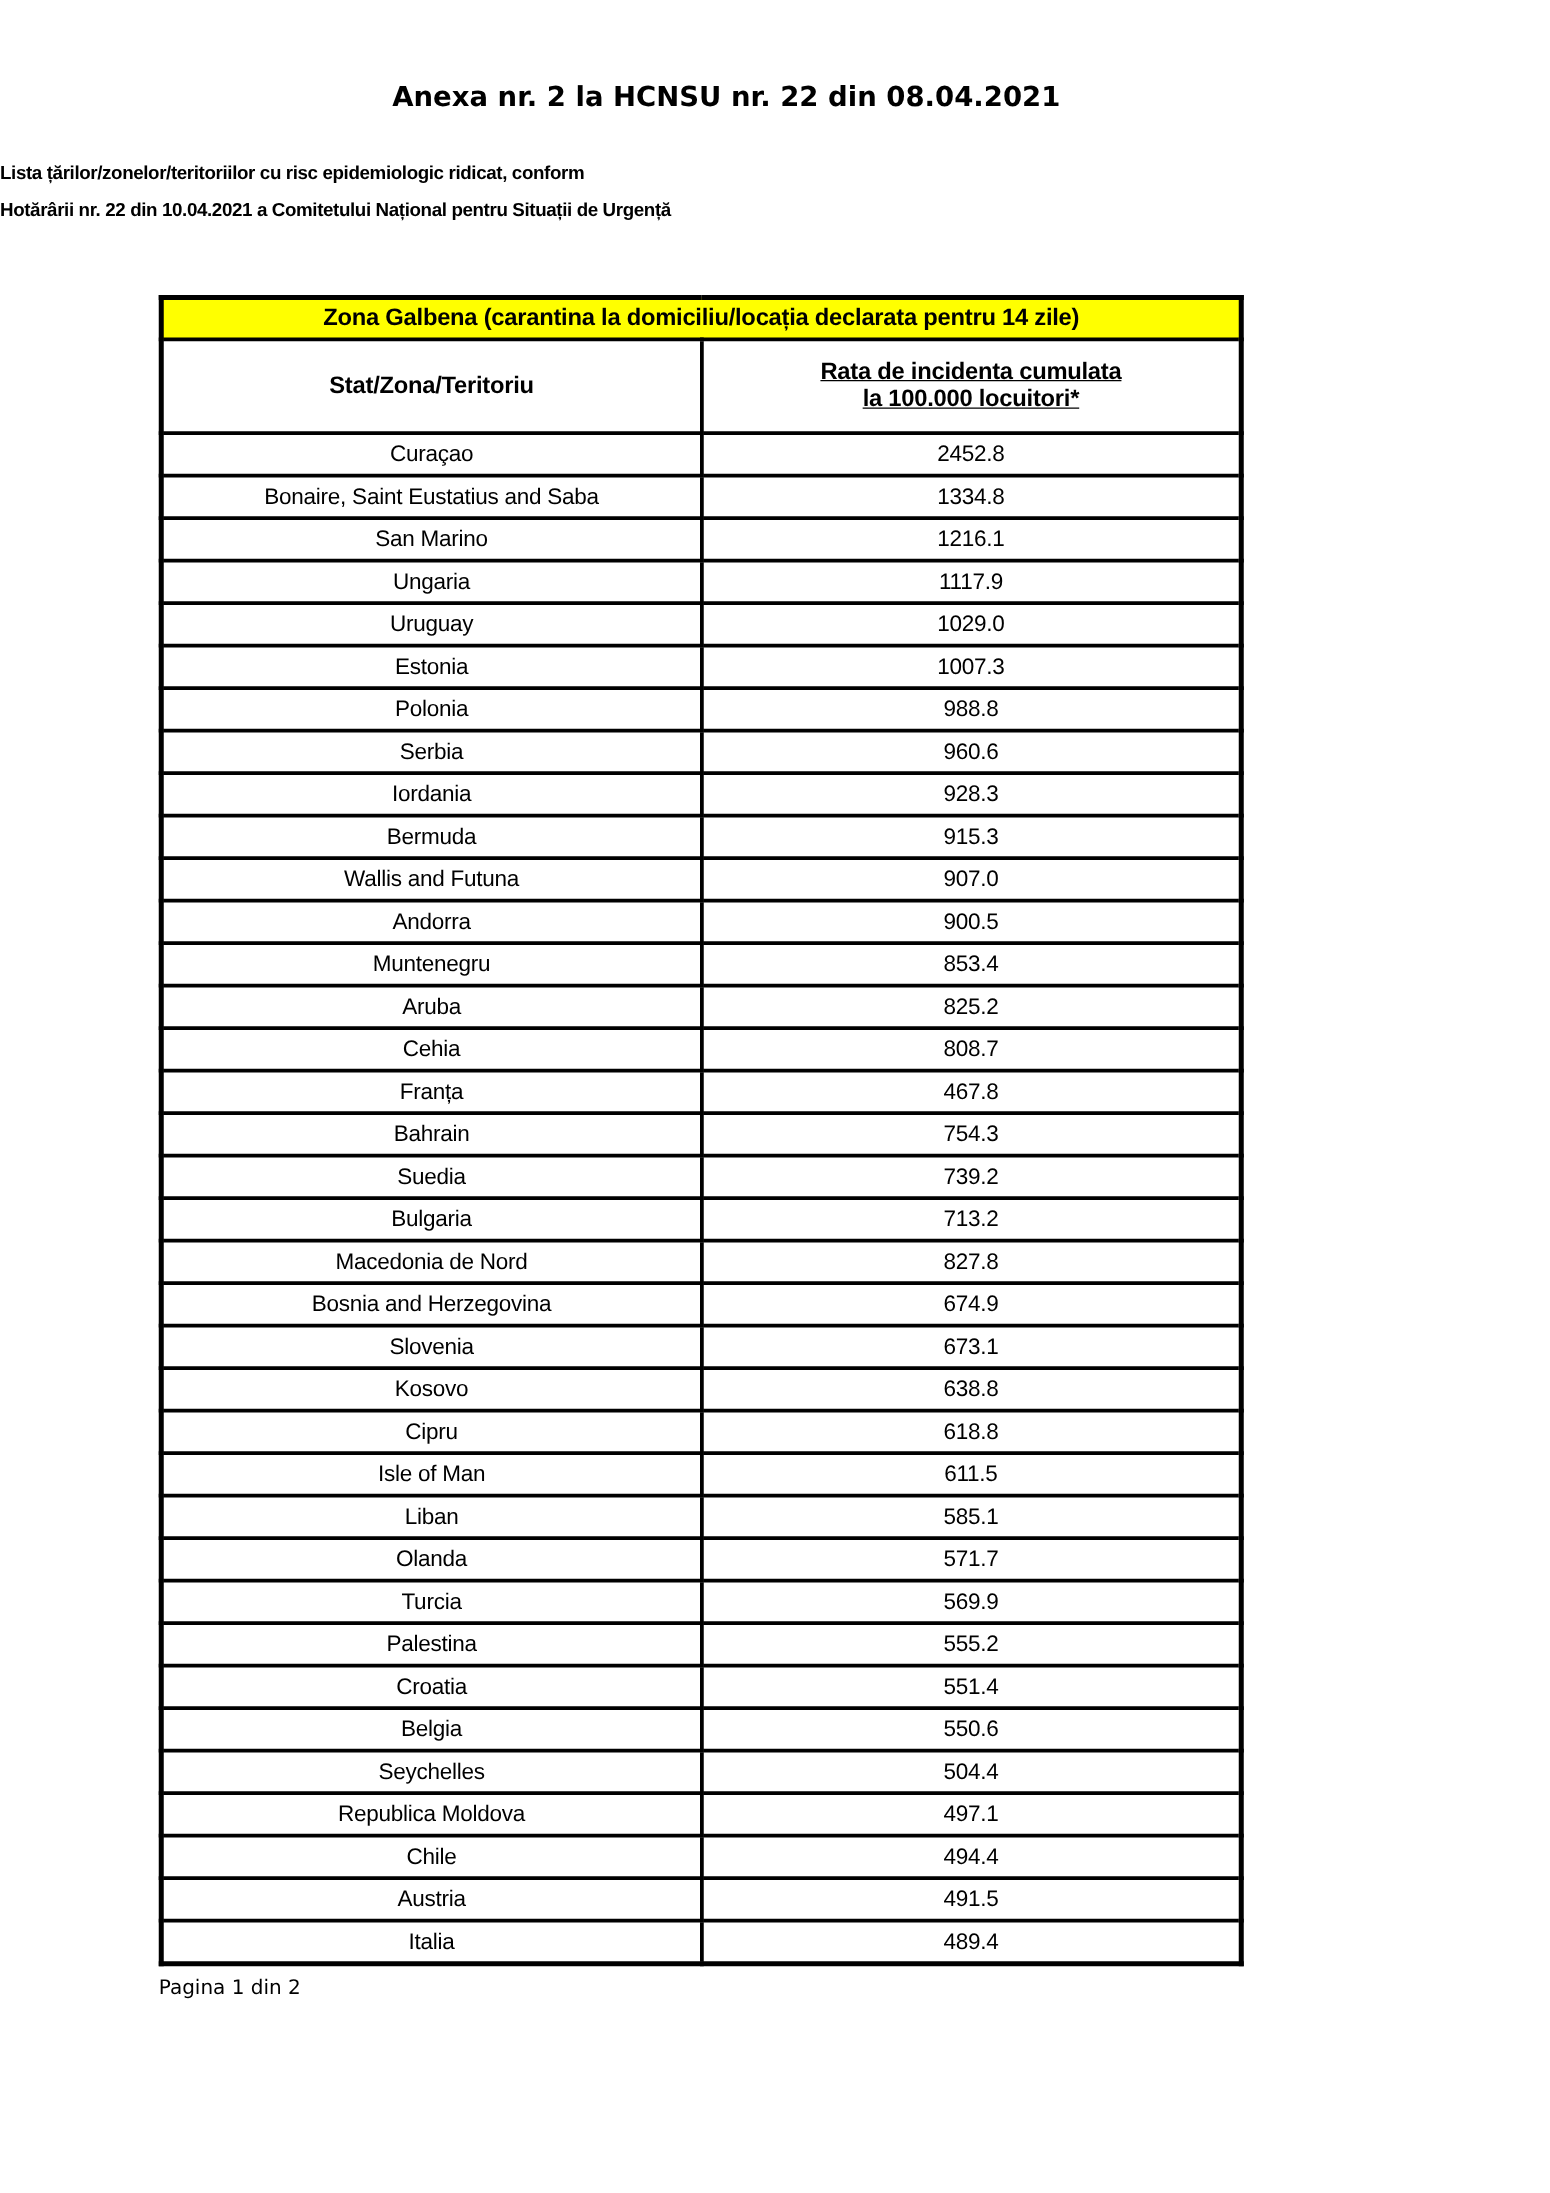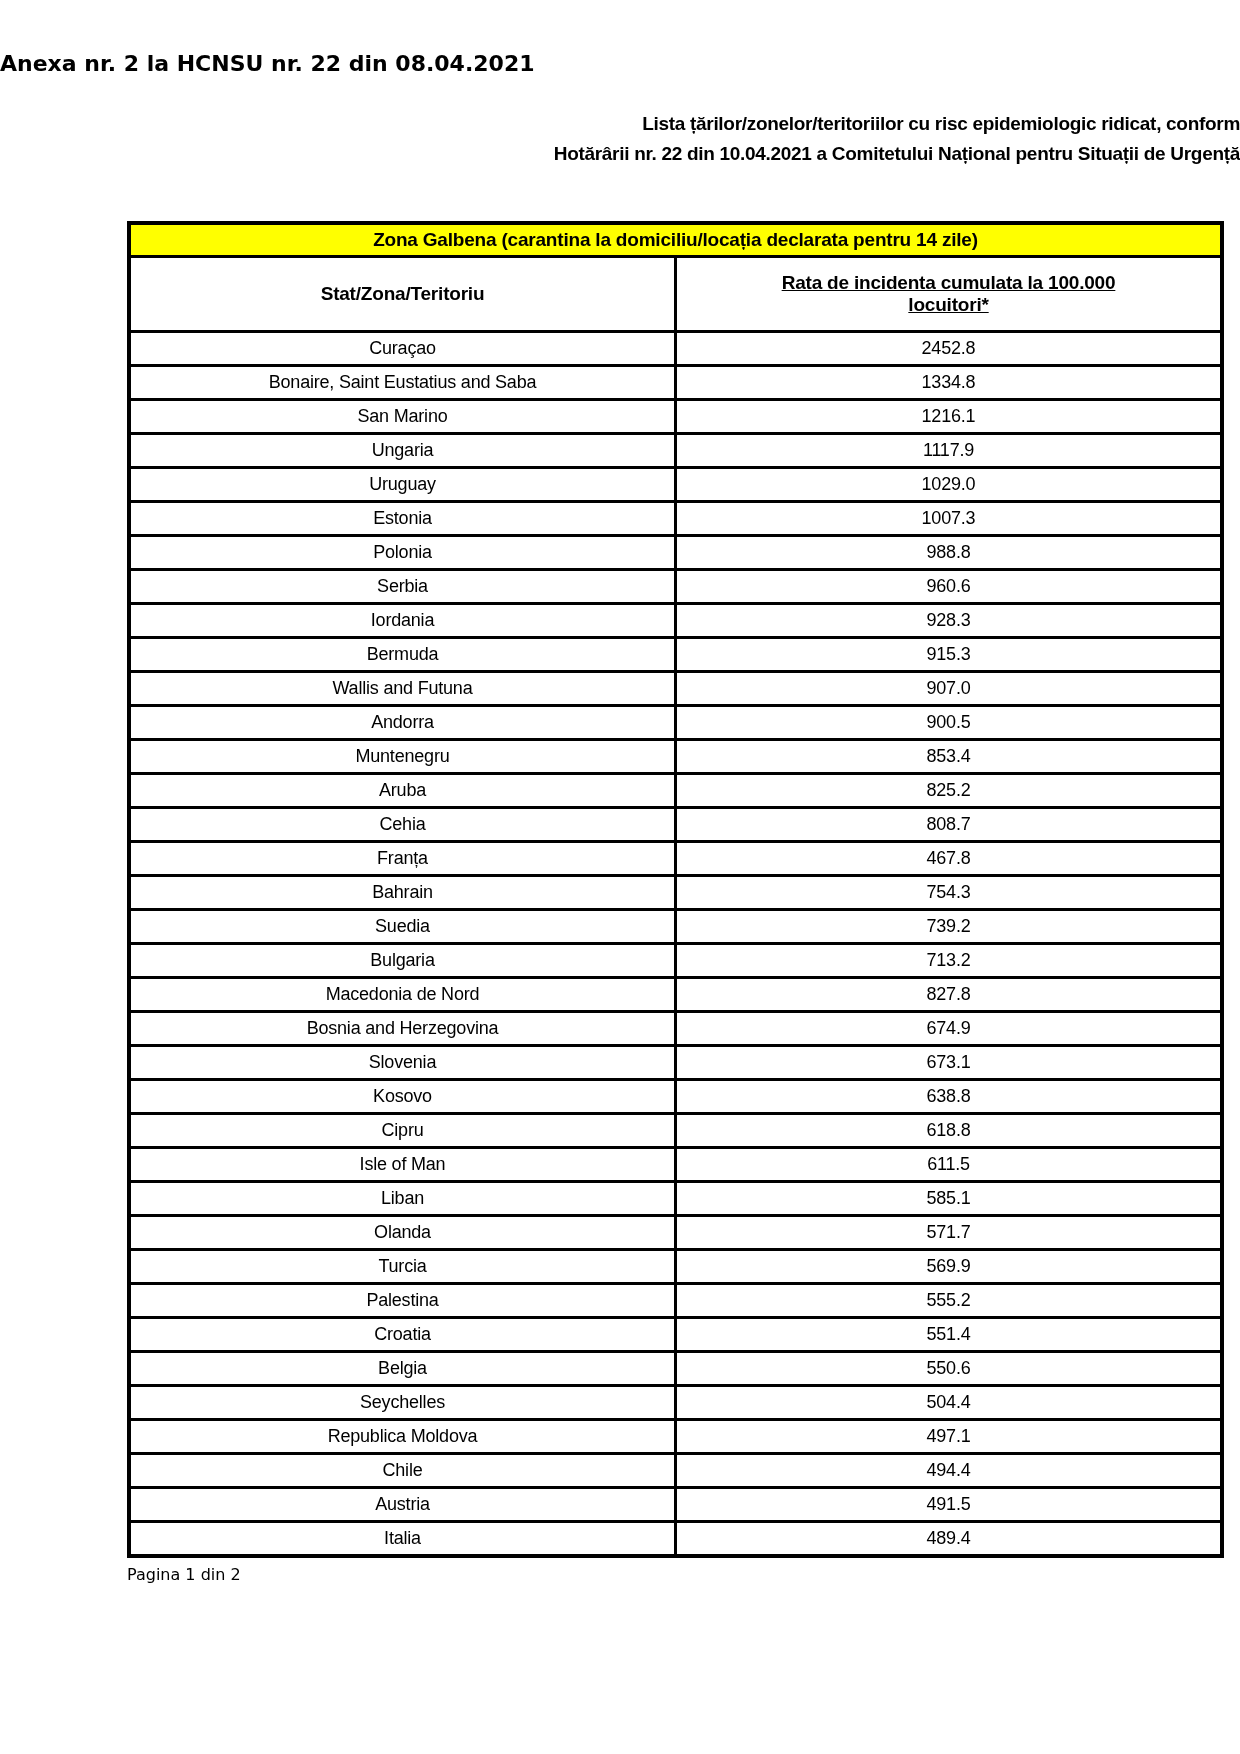--- a/index.html
+++ b/index.html
@@ -9,41 +9,41 @@
   }
   body {
     width: 1240px;
     height: 1754px;
     position: relative;
     font-family: "Liberation Sans", sans-serif;
     color: #000000;
     overflow: hidden;
   }
   .annex-header {
-    margin-top: 51px;
+    margin-top: 66px;
     padding-right: 78px;
-    text-align: left;
+    text-align: center;
     font-family: "DejaVu Sans", sans-serif;
     font-weight: bold;
     font-size: 22px;
     line-height: 26px;
     letter-spacing: 0px;
   }
   .doc-title {
     margin-top: 32px;
-    text-align: right;
-    font-weight: bold;
-    font-size: 19px;
+    text-align: left;
+    font-weight: bold;
+    font-size: 15px;
     line-height: 30px;
     letter-spacing: -0.3px;
   }
   table.incidence-table {
     border-collapse: collapse;
     table-layout: fixed;
-    width: 1097px;
+    width: 868px;
     margin-left: 127px;
     margin-top: 52px;
   }
   table.incidence-table, table.incidence-table td, table.incidence-table th {
     border: 3px solid #000000;
   }
   table.incidence-table {
     border-width: 4px;
   }
   td.zone-header {

